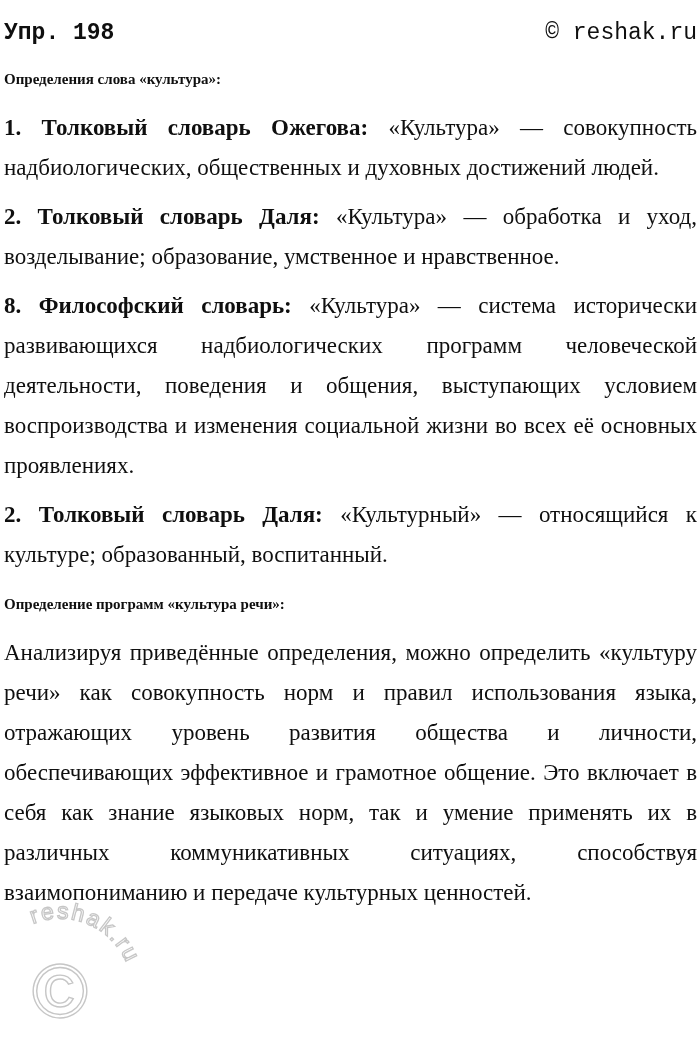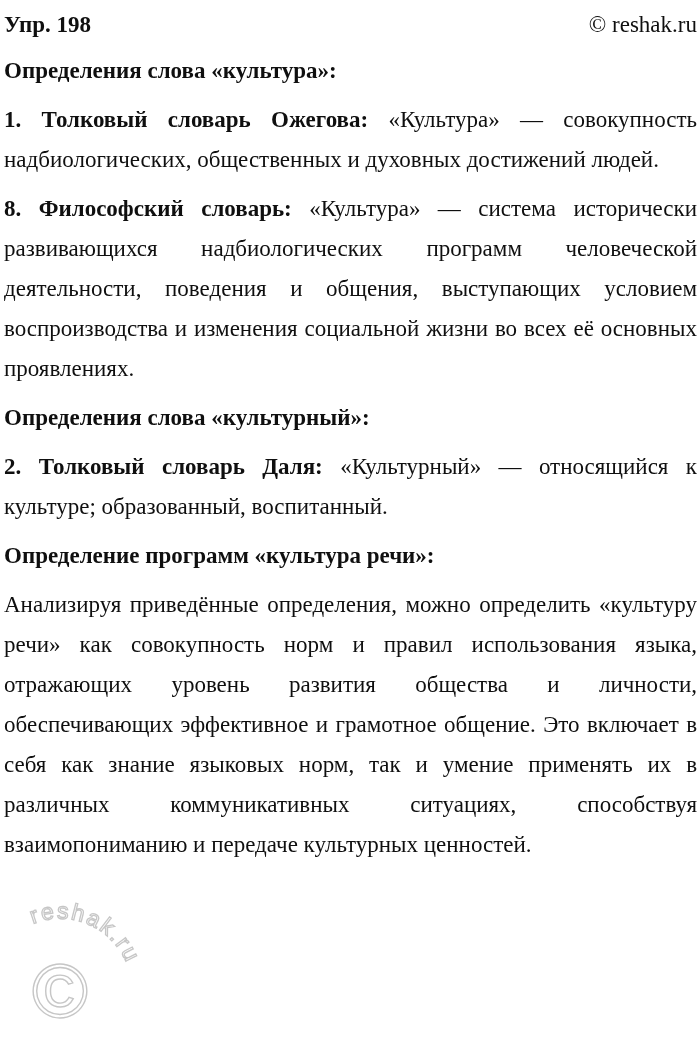--- a/index.html
+++ b/index.html
@@ -17,30 +17,31 @@
     font-size: 23px;
     line-height: 40px;
     color: #0f0f0f;
     overflow: hidden;
     background: #ffffff;
   }
   .header-row {
     display: flex;
     justify-content: space-between;
     align-items: baseline;
-    margin: 4px 0 6px 0;
+    margin: 12px 0 6px 0;
+    font-family: Liberation Mono, monospace;
   }
   .exercise {
     font-weight: bold;
   }
   .copyright {
     font-weight: normal;
   }
   h3.heading {
-    font-size: 23px;
+    font-size: 15px;
     line-height: 40px;
     font-weight: bold;
     margin: 0 0 9px 0;
     text-align: left;
   }
   p.para {
     margin: 0 0 9px 0;
     text-align: justify;
     text-align-last: left;
   }
@@ -61,24 +62,24 @@
 
   <div class="header-row">
     <span class="exercise">Упр. 198</span>
     <span class="copyright">© reshak.ru</span>
   </div>
 
   <h3 class="heading">Определения слова «культура»:</h3>
 
   <p class="para"><span class="lead">1. Толковый словарь Ожегова:</span> <span class="body-text">«Культура» — совокупность надбиологических, общественных и духовных достижений людей.</span></p>
 
+  <p class="para"><span class="lead">2. Толковый словарь Даля:</span> <span class="body-text">«Культура» — обработка и уход, возделывание; образование, умственное и нравственное.</span></p>
 
   <p class="para"><span class="lead">8. Философский словарь:</span> <span class="body-text">«Культура» — система исторически развивающихся надбиологических программ человеческой деятельности, поведения и общения, выступающих условием воспроизводства и изменения социальной жизни во всех её основных проявлениях.</span></p>
 
-  <h3 class="heading">Определения слова «культурный»:</h3>
 
 
   <p class="para"><span class="lead">2. Толковый словарь Даля:</span> <span class="body-text">«Культурный» — относящийся к культуре; образованный, воспитанный.</span></p>
 
   <h3 class="heading">Определение программ «культура речи»:</h3>
 
   <p class="para">Анализируя приведённые определения, можно определить «культуру речи» как совокупность норм и правил использования языка, отражающих уровень развития общества и личности, обеспечивающих эффективное и грамотное общение. Это включает в себя как знание языковых норм, так и умение применять их в различных коммуникативных ситуациях, способствуя взаимопониманию и передаче культурных ценностей.</p>
 
   <svg class="watermark" width="230" height="170" viewBox="0 0 230 170" xmlns="http://www.w3.org/2000/svg">
     <defs>

